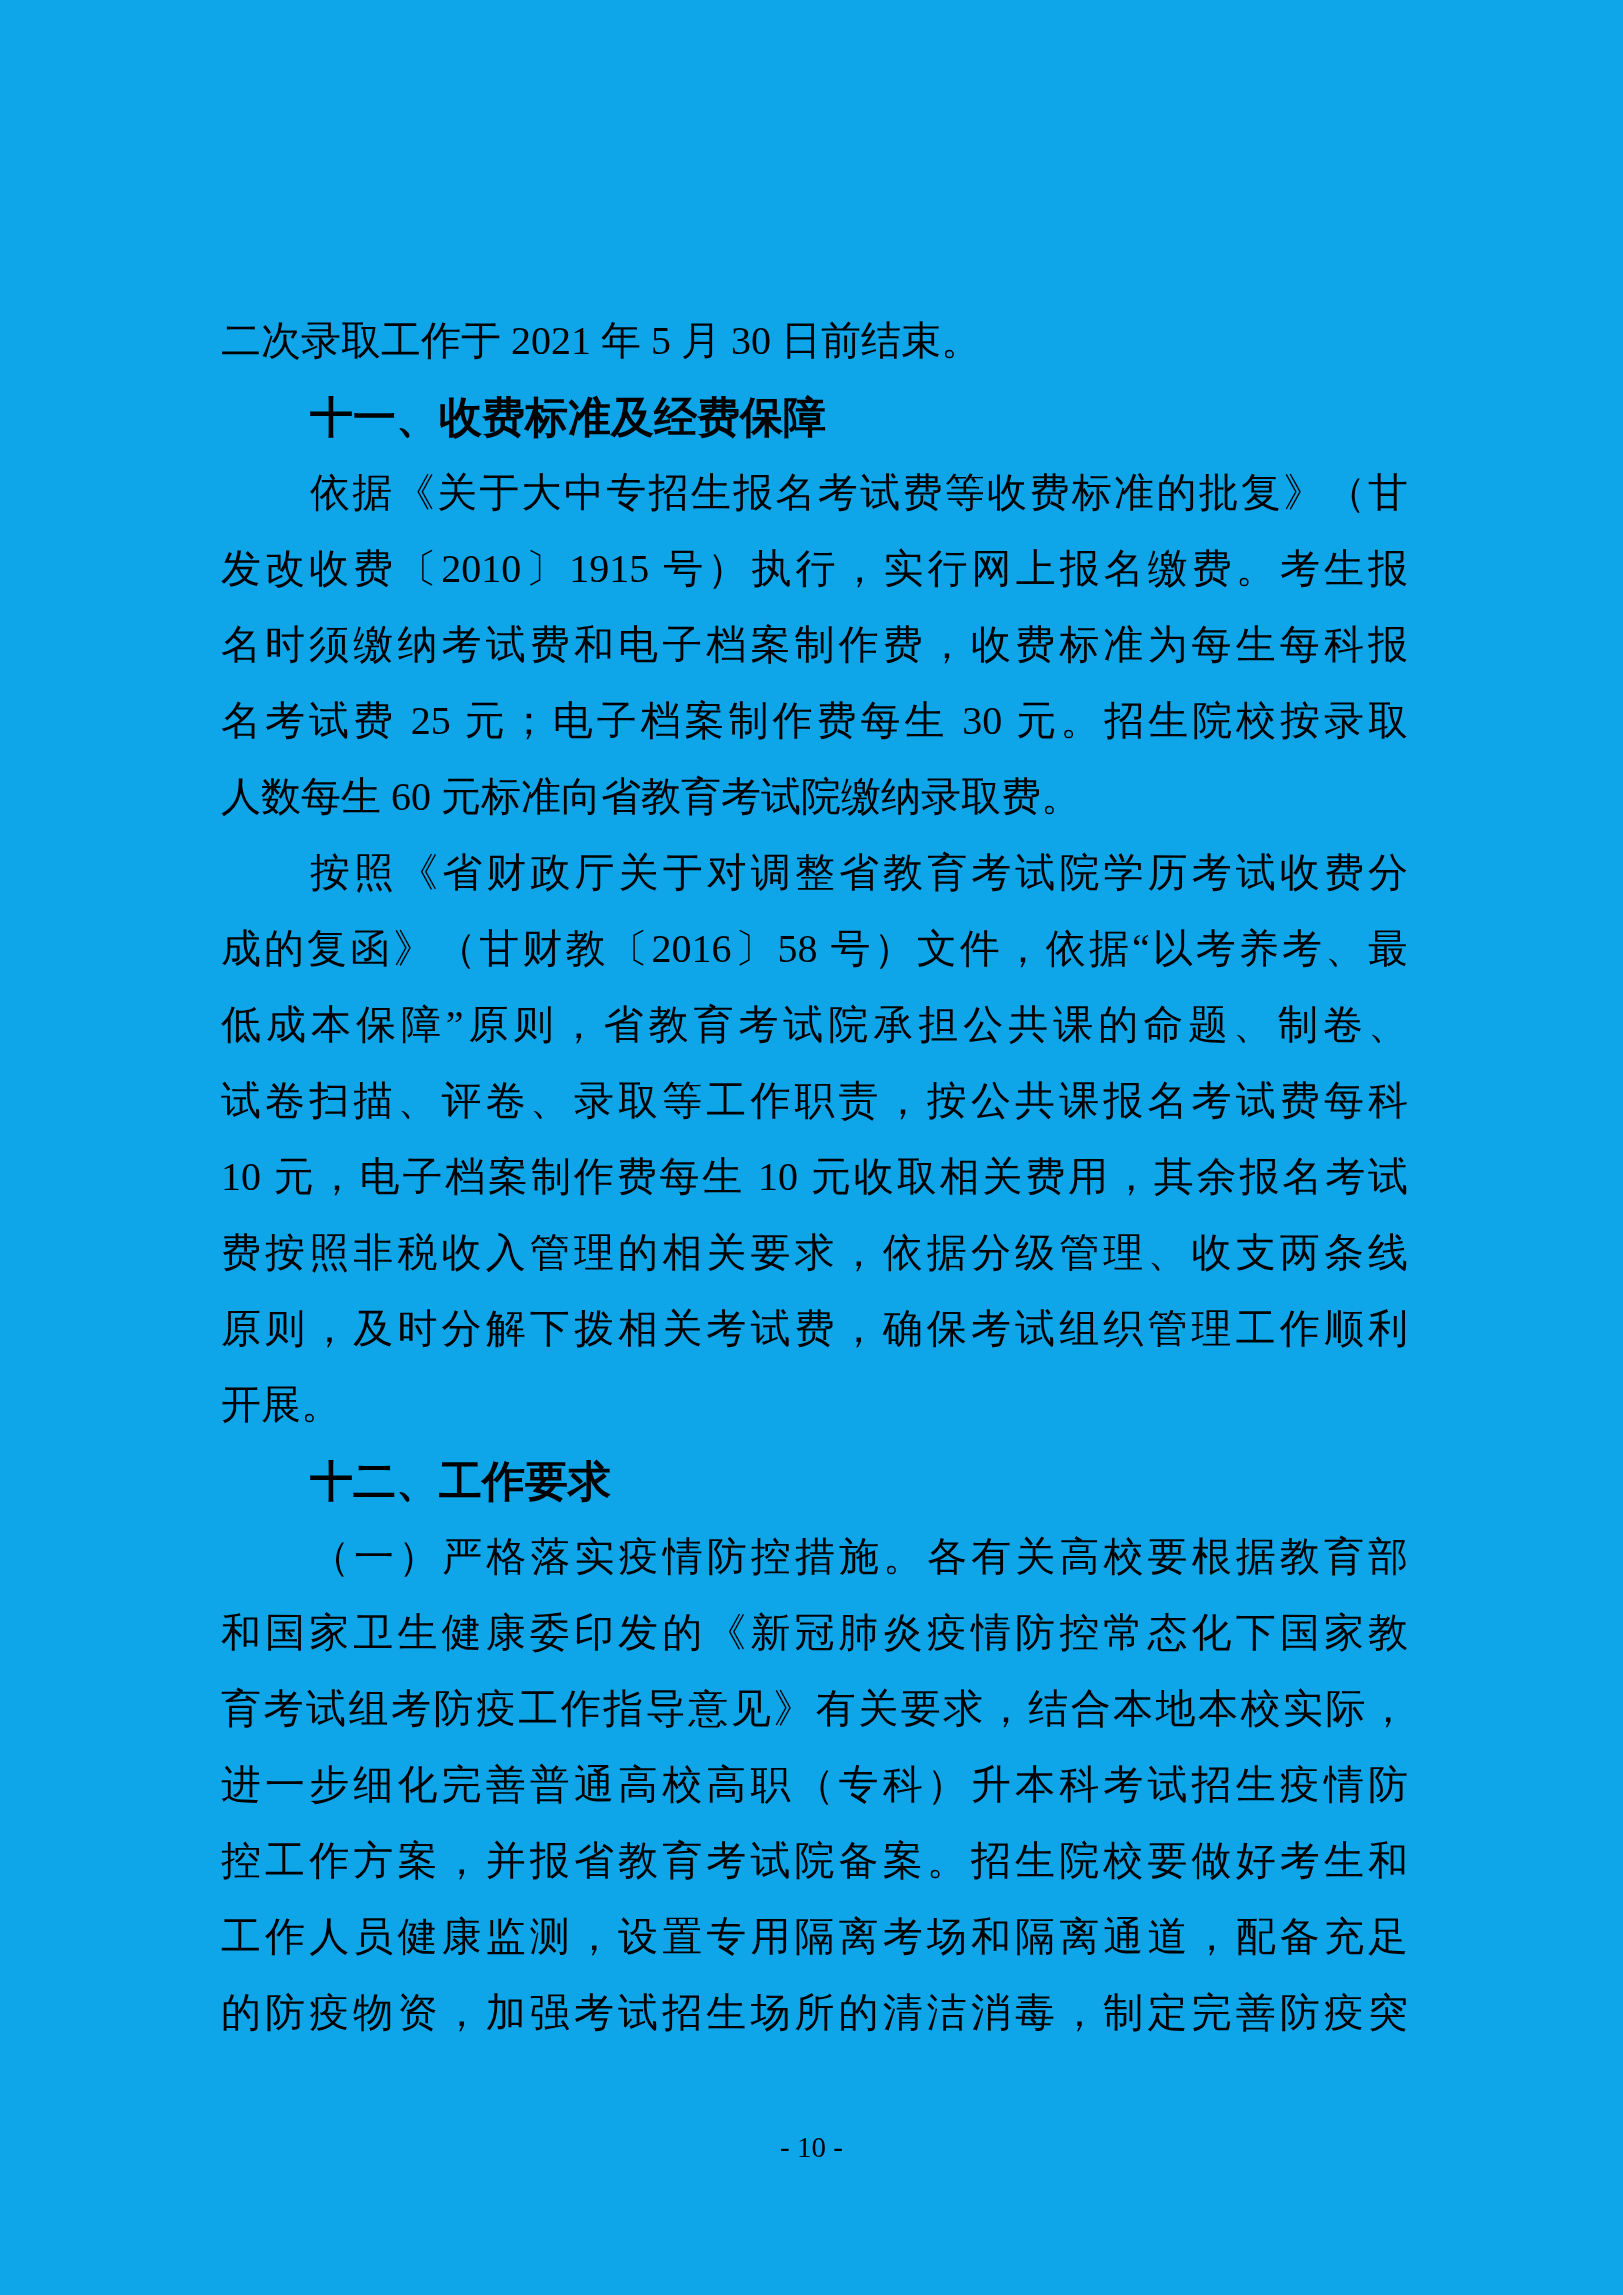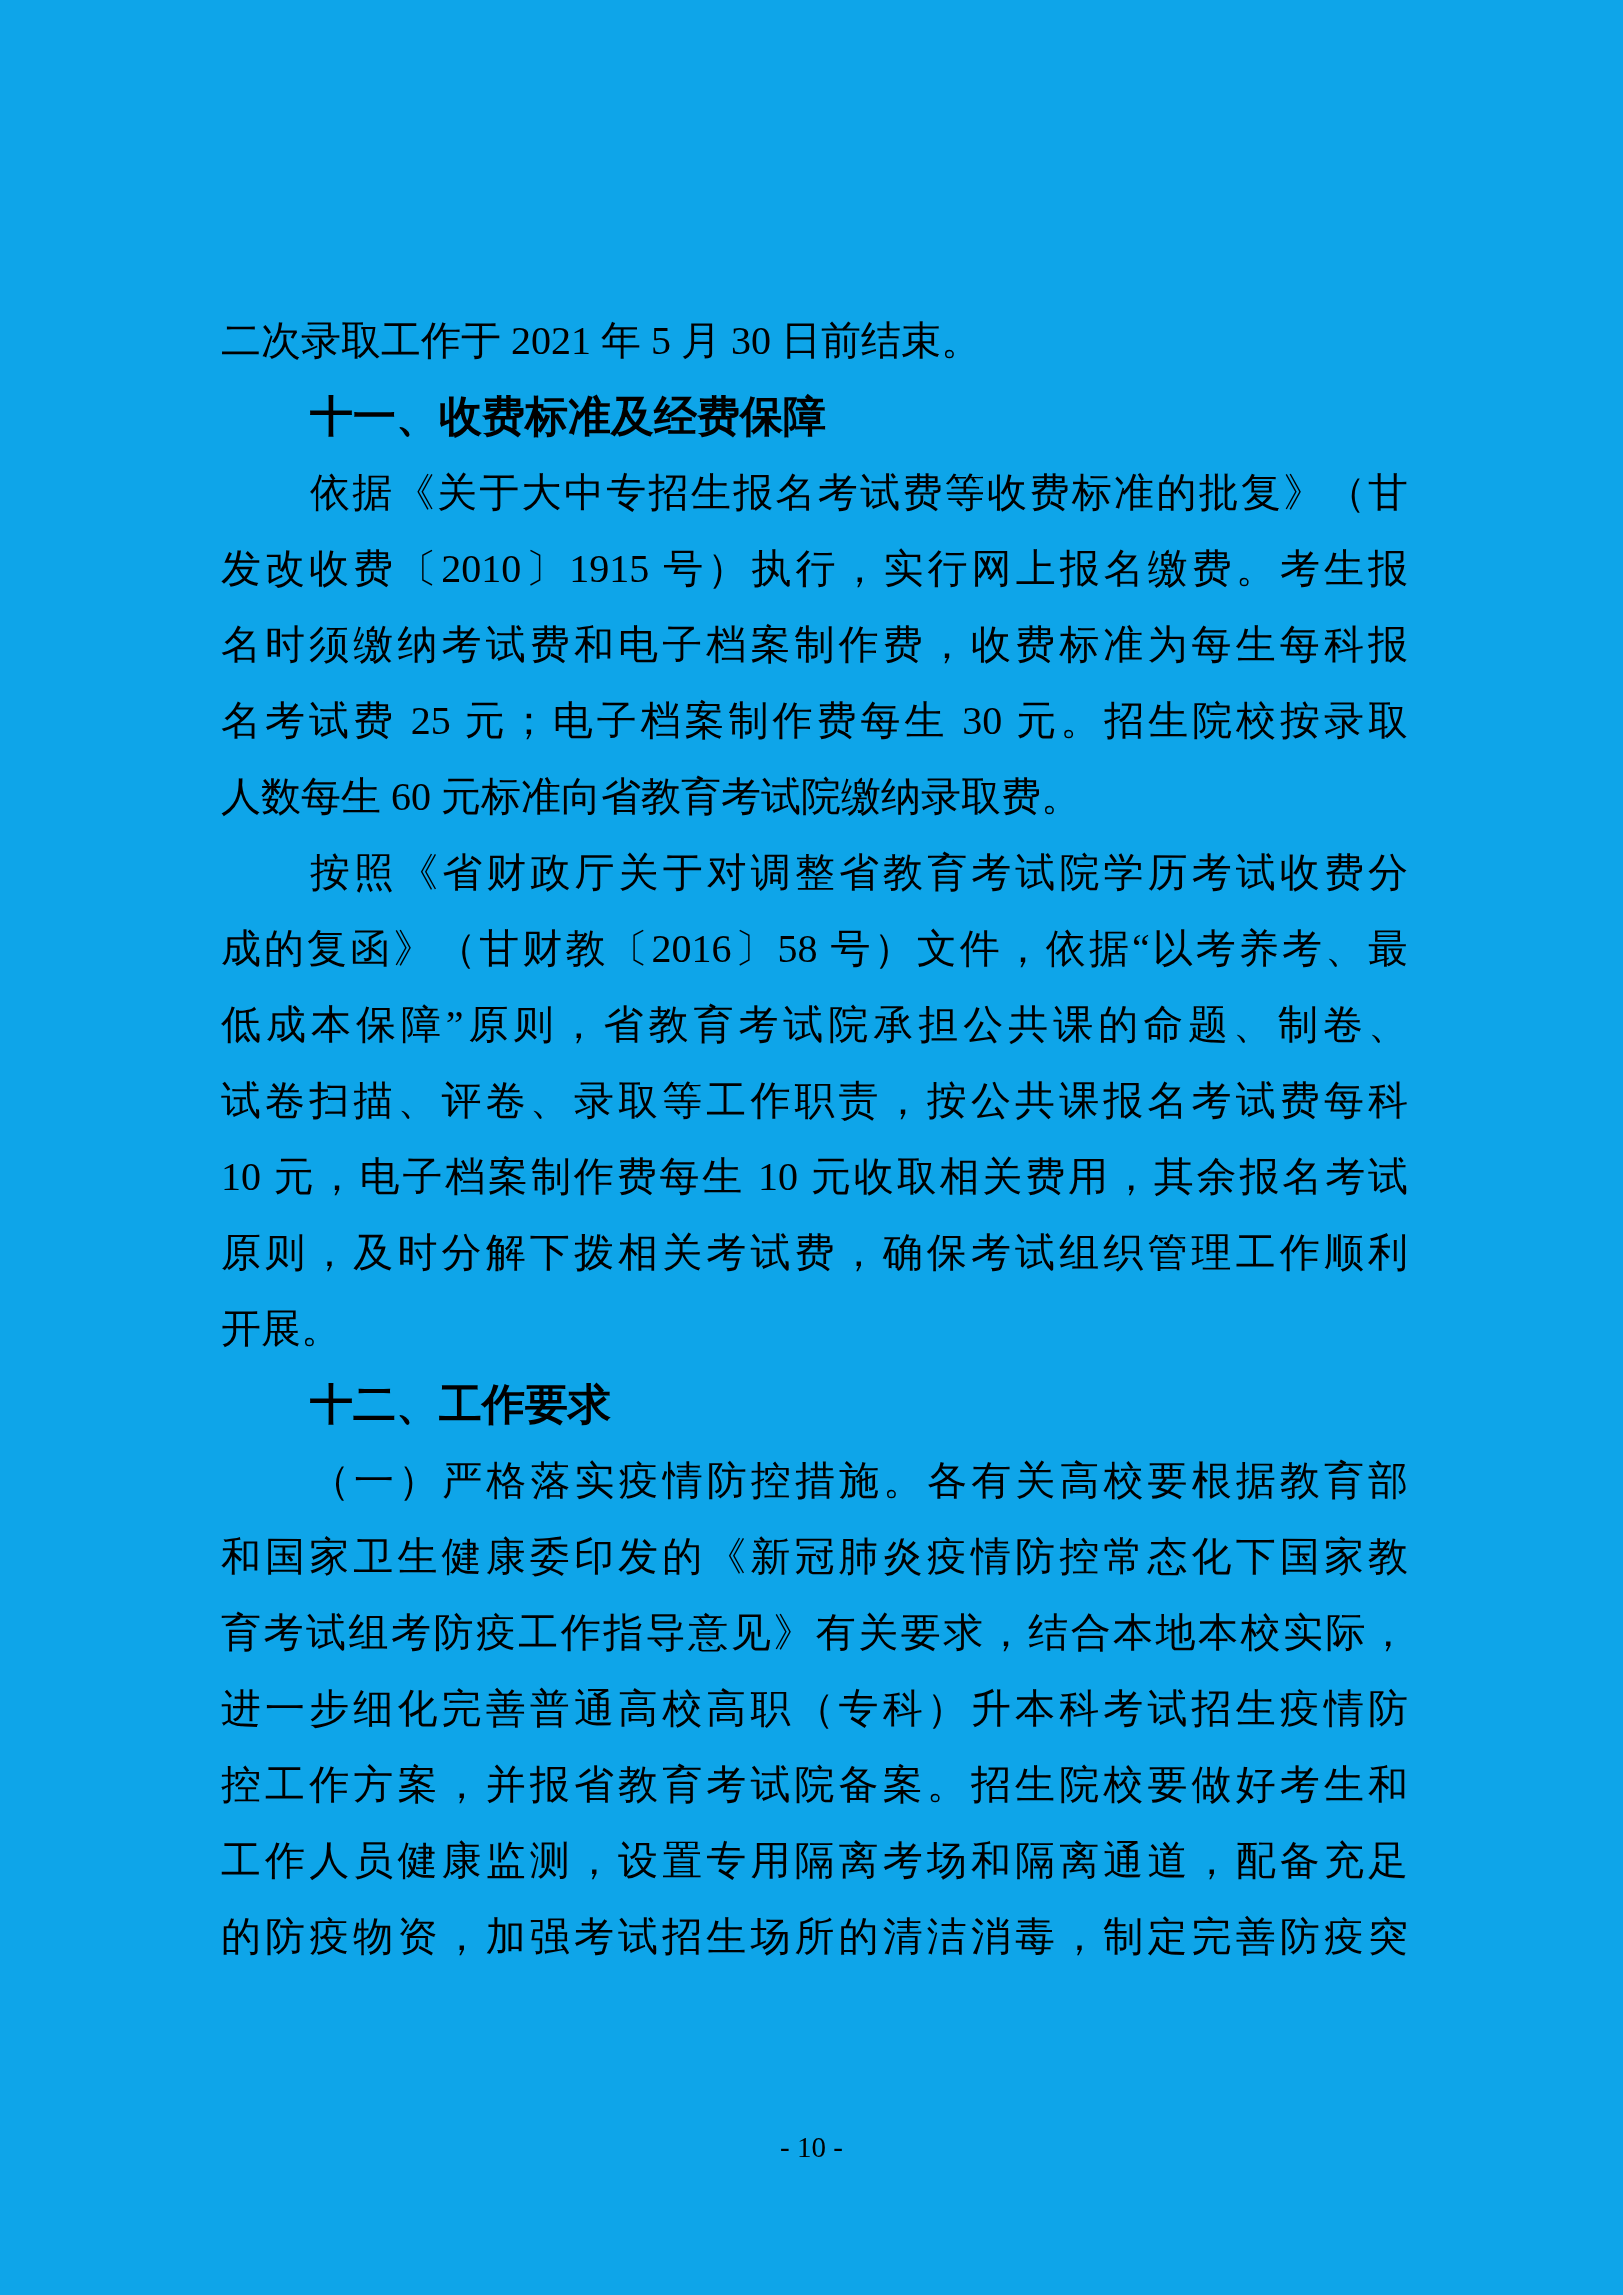--- a/index.html
+++ b/index.html
@@ -38,21 +38,21 @@
   }
   
   .line[data-kind="ji"] {
     text-indent: 89px;
   }
   
   .line[data-kind="h"] {
     text-align: right;
     text-align-last: left;
     text-indent: 89px;
-    font-family: Liberation Serif, serif;
+    font-family: Liberation Sans, sans-serif;
     font-weight: 700;
     font-size: 43px;
   }
   .footer {
     position: absolute;
     left: 0;
     top: 2128px;
     width: 1623px;
     text-align: center;
     font-size: 29px;
@@ -71,20 +71,21 @@
     <div class="line" data-kind="ji">依据《关于大中专招生报名考试费等收费标准的批复》（甘</div>
     <div class="line" data-kind="j">发改收费〔2010〕1915 号）执行，实行网上报名缴费。考生报</div>
     <div class="line" data-kind="j">名时须缴纳考试费和电子档案制作费，收费标准为每生每科报</div>
     <div class="line" data-kind="j">名考试费 25 元；电子档案制作费每生 30 元。招生院校按录取</div>
     <div class="line" data-kind="e">人数每生 60 元标准向省教育考试院缴纳录取费。</div>
     <div class="line" data-kind="ji">按照《省财政厅关于对调整省教育考试院学历考试收费分</div>
     <div class="line" data-kind="j">成的复函》（甘财教〔2016〕58 号）文件，依据“以考养考、最</div>
     <div class="line" data-kind="j">低成本保障”原则，省教育考试院承担公共课的命题、制卷、</div>
     <div class="line" data-kind="j">试卷扫描、评卷、录取等工作职责，按公共课报名考试费每科</div>
     <div class="line" data-kind="j">10 元，电子档案制作费每生 10 元收取相关费用，其余报名考试</div>
+    <div class="line" data-kind="j">费按照非税收入管理的相关要求，依据分级管理、收支两条线</div>
     <div class="line" data-kind="j">原则，及时分解下拨相关考试费，确保考试组织管理工作顺利</div>
     <div class="line" data-kind="e">开展。</div>
     <div class="line" data-kind="h">十二、工作要求</div>
     <div class="line" data-kind="ji">（一）严格落实疫情防控措施。各有关高校要根据教育部</div>
     <div class="line" data-kind="j">和国家卫生健康委印发的《新冠肺炎疫情防控常态化下国家教</div>
     <div class="line" data-kind="j">育考试组考防疫工作指导意见》有关要求，结合本地本校实际，</div>
     <div class="line" data-kind="j">进一步细化完善普通高校高职（专科）升本科考试招生疫情防</div>
     <div class="line" data-kind="j">控工作方案，并报省教育考试院备案。招生院校要做好考生和</div>
     <div class="line" data-kind="j">工作人员健康监测，设置专用隔离考场和隔离通道，配备充足</div>
     <div class="line" data-kind="j">的防疫物资，加强考试招生场所的清洁消毒，制定完善防疫突</div>

